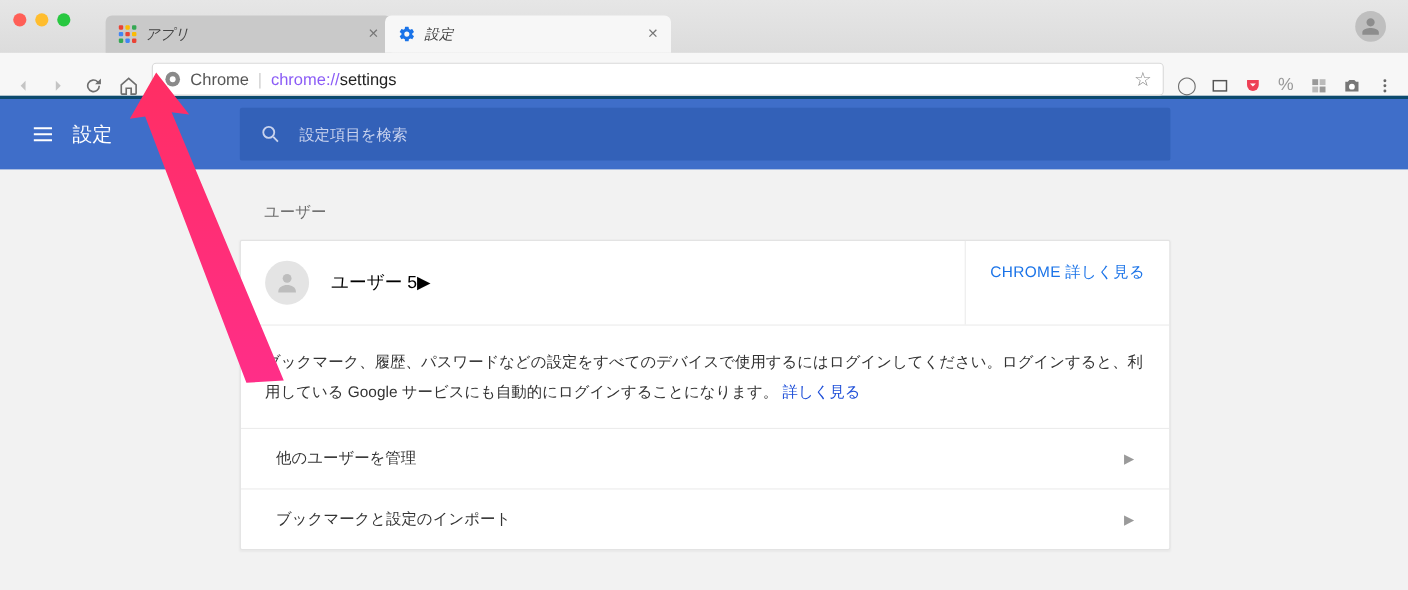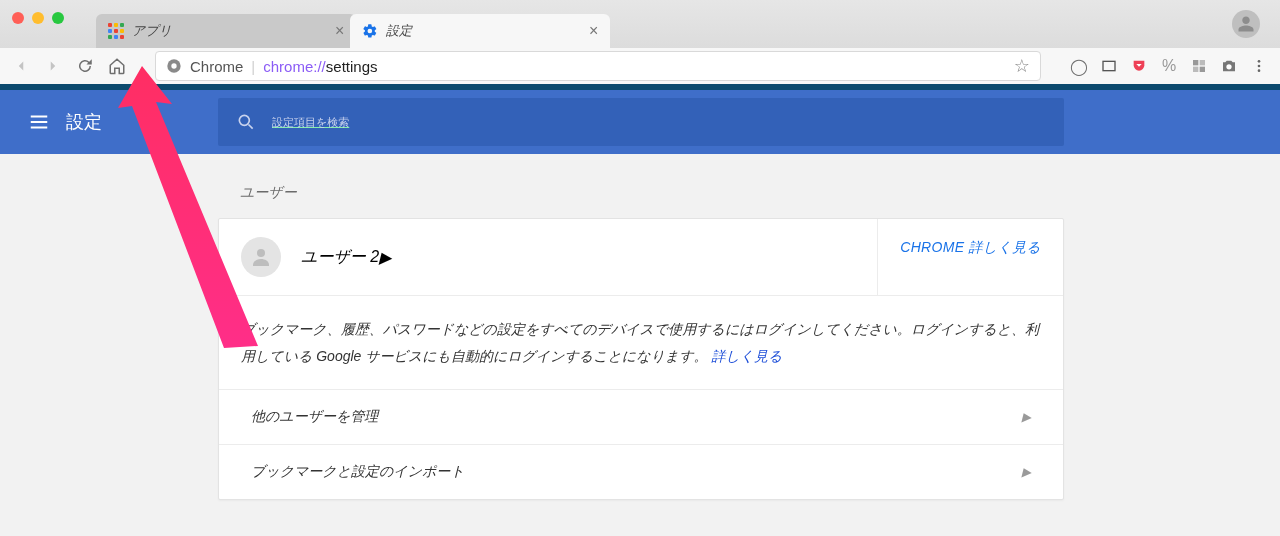--- a/index.html
+++ b/index.html
@@ -14,42 +14,42 @@
   .tab { display:flex; align-items:center; height:34px; padding:0 12px; background:#c9c9c9; border-top-left-radius:6px; border-top-right-radius:6px; margin-right:-6px; min-width:260px; font-size:13px; color:#444; position:relative;}
   .tab.active{ background:#f7f7f7; z-index:2;}
   .tab .favicon{ width:16px;height:16px;margin-right:8px; display:flex;align-items:center;justify-content:center;}
   .tab .close{ margin-left:auto;color:#777;font-size:16px;line-height:1;}
   .profile-circle{ width:28px;height:28px;border-radius:50%;background:#bfbfbf; position:absolute; right:20px; top:10px; display:flex;align-items:center;justify-content:center; color:#888;}
   
   .apps-icon{width:16px;height:16px;display:inline-block;position:relative;}
   .apps-icon span{position:absolute;width:4px;height:4px;border-radius:1px;}
   
   
-  .addrbar{height:42px;background:#f7f7f7;border-bottom:6px solid #0c4a6e;display:flex;align-items:center;padding:0 12px;gap:29px;}
+  .addrbar{height:42px;background:#f7f7f7;border-bottom:3px solid #0c4a6e;display:flex;align-items:flex-end;padding:0 12px;gap:12px;}
   .nav-icons{display:flex;gap:14px;align-items:center;color:#6f6f6f;}
   .nav-icons .disabled{color:#c4c4c4;}
   .addr-field{flex:1;height:30px;background:#fff;border:1px solid #d9d9d9;border-radius:4px;display:flex;align-items:center;padding:0 10px;gap:8px;color:#555;font-size:15px;}
   .addr-field .chrome-chip{color:#555;font-weight:400;}
   .addr-field .sep{color:#d0d0d0;}
   .addr-field .url-grey{color:#8b5cf6;}
   .addr-field .url-dark{color:#222;}
   .addr-field .star{margin-left:auto;color:#888;font-size:18px;}
   .ext-icons{display:flex;gap:12px;align-items:center;color:#6f6f6f;}
   .ext-icons > *{width:18px;height:18px;display:flex;align-items:center;justify-content:center;font-size:16px;}
   
   
   .blue-bar{height:64px;background:#3f6ec9;display:flex;align-items:center;color:#fff;}
   .hamburger-wrap{display:flex;align-items:center;gap:16px;padding-left:28px;width:218px;}
   .hamburger-wrap span.title{font-size:18px;font-weight:500;}
   .search-box{flex:0 0 846px;height:48px;background:#3361b8;border-radius:2px;display:flex;align-items:center;padding:0 18px;gap:16px;color:#c9d3ee;font-size:15px;margin-left:0;}
-  .search-box input{background:transparent;border:none;outline:none;color:#86efac;font-size:11px;width:100%;text-decoration:underline;}
+  .search-box input{background:transparent;border:none;outline:none;color:#86efac;font-size:14px;width:100%;}
   .search-box input::placeholder{color:#c9d3ee;}
   
   
-  .content{display:flex;justify-content:flex-start;padding-top:30px;padding-left:218px;font-style:italic;}
+  .content{display:flex;justify-content:flex-start;padding-top:30px;padding-left:218px;}
   .card-wrap{width:846px;}
   .section-label{color:#6b6b6b;font-size:14px;margin-bottom:16px;padding-left:22px;}
   .card{background:#fff;border:1px solid #e3e3e3;border-radius:2px;box-shadow:0 1px 2px rgba(0,0,0,0.04);}
   .row{display:flex;align-items:center;padding:18px 32px;border-bottom:1px solid #ececec;font-size:14px;color:#333;}
   .row:last-child{border-bottom:none;}
   .row .chev{margin-left:auto;color:#9a9a9a;font-size:12px;}
   .avatar{width:40px;height:40px;border-radius:50%;background:#e4e4e4;margin-right:20px;display:flex;align-items:center;justify-content:center;color:#aeaeae;}
   .login-btn{color:#1a73e8;font-weight:500;font-size:14px;letter-spacing:0.3px;margin-left:16px;border-left:1px solid #ececec;padding:20px 22px;}
   .user-section{display:flex;align-items:stretch;border-bottom:1px solid #ececec;}
   .user-left{flex:1;display:flex;align-items:center;padding:18px 22px;}
@@ -203,21 +203,21 @@
     <div class="section-label">ユーザー</div>
     <div class="card">
       <div class="user-section">
         <div class="user-left">
           <div class="avatar">
             <svg width="24" height="24" viewBox="0 0 24 24">
                 <circle cx="12" cy="8" r="4" fill="#bdbdbd"></circle>
                 <path fill="#bdbdbd" d="M4 20c0-4 4-6 8-6s8 2 8 6v1H4z"></path>
               </svg>
           </div>
-          <span>ユーザー 2</span>
+          <span>ユーザー 5</span>
           <span class="chev">▶</span>
         </div>
         <div class="login-btn">CHROME 詳しく見る</div>
       </div>
       <div class="desc-row">
         <span>ブックマーク、履歴、パスワードなどの設定をすべてのデバイスで使用するにはログインしてください。ログインすると、利用している Google サービスにも自動的にログインすることになります。</span>
         <a>詳しく見る</a>
       </div>
       <div class="row">
         <span>他のユーザーを管理</span>

